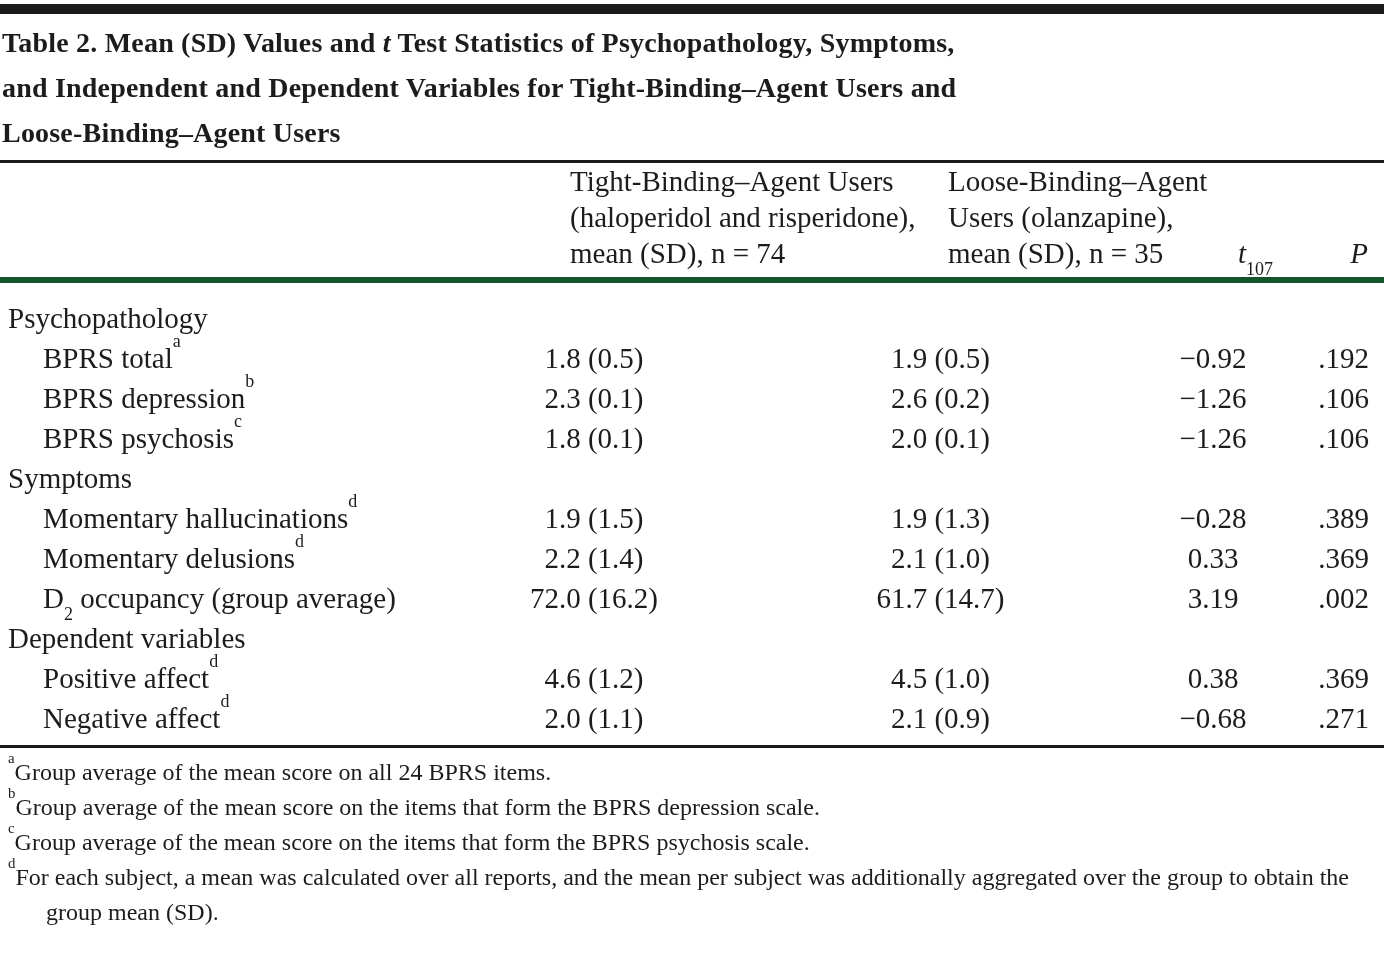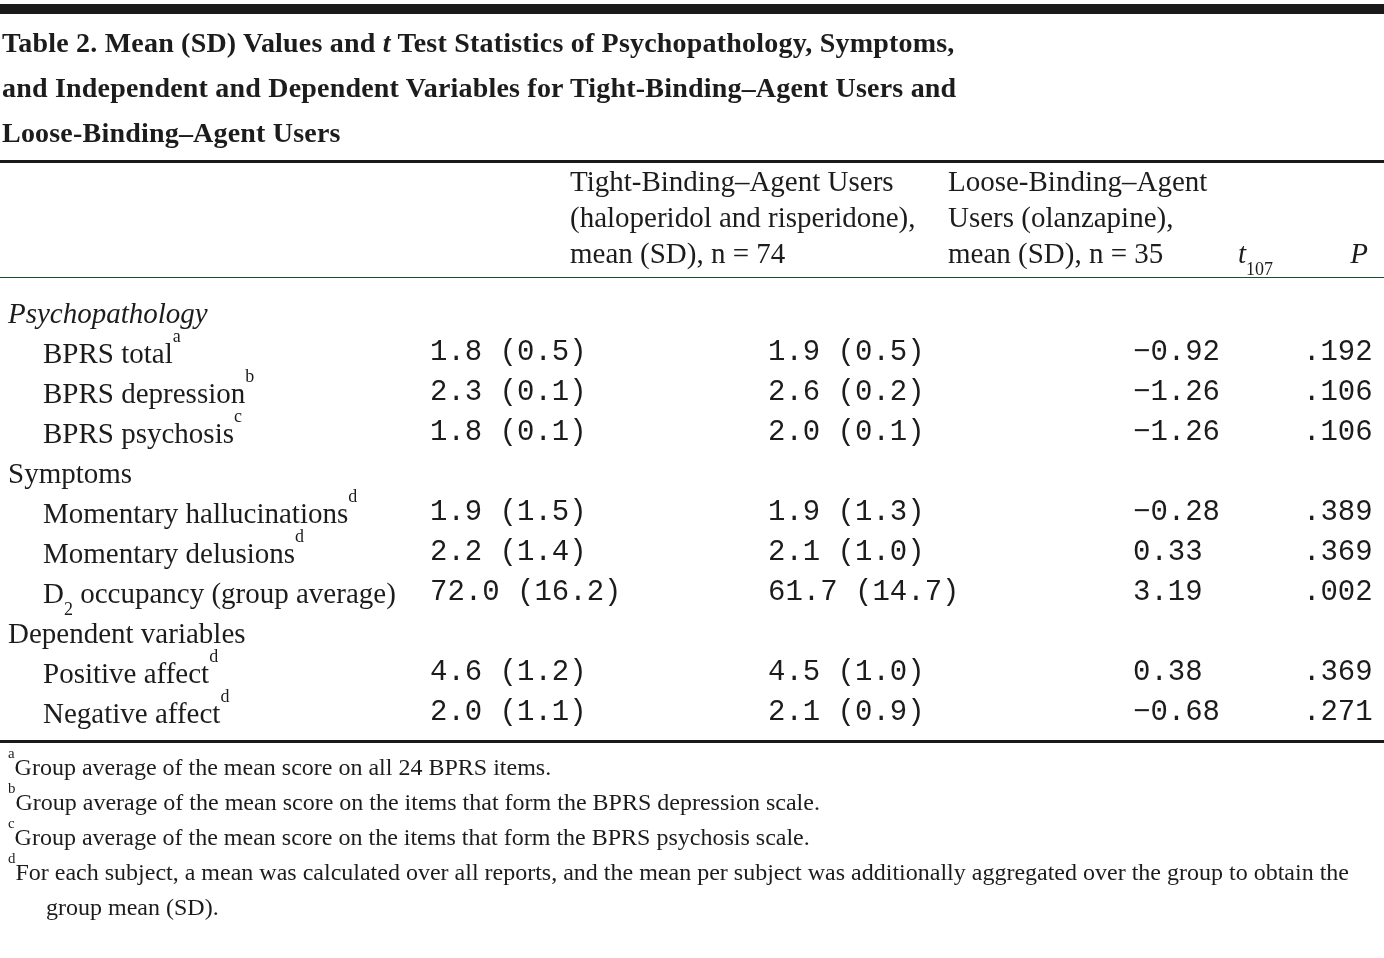--- a/index.html
+++ b/index.html
@@ -22,34 +22,34 @@
   table {
     width: 1384px;
     border-collapse: collapse;
     table-layout: fixed;
     font-size: 29px;
   }
   thead td {
     vertical-align: bottom;
     line-height: 36px;
     padding-bottom: 6px;
-    border-bottom: 1px solid #14532d;
+    border-bottom: 6px solid #14532d;
     white-space: nowrap;
   }
   thead .h-tight { text-align: center; padding-left: 140px; }
   thead .h-loose { text-align: left; padding-left: 180px; }
   thead .h-t { text-align: right; padding-right: 30px; }
   thead .h-p { text-align: right; padding-right: 16px; }
 
   tbody td { line-height: 40px; white-space: nowrap; }
-  tbody tr:first-child td { padding-top: 15px; font-style: italic; }
+  tbody tr:first-child td { padding-top: 15px; }
   tbody tr:last-child td { padding-bottom: 7px; border-bottom: 3px solid #1a1a1a; }
   td.label.section { padding-left: 8px; }
   td.label.indent { padding-left: 43px; }
-  td.val { text-align: left; font-family: Liberation Mono, monospace; }
+  td.val { text-align: center; }
   td.val.tight { padding-right: 10px; }
   td.val.loose { padding-right: 20px; }
   td.val.t { padding-right: 10px; }
   td.val.p { }
 
   sup { font-size: 0.62em; position: relative; top: -0.55em; line-height: 0; }
   sub { font-size: 0.62em; position: relative; top: 0.28em; line-height: 0; }
   i { font-style: italic; }
 
   .footnotes { padding: 7px 6px 0 8px; }

